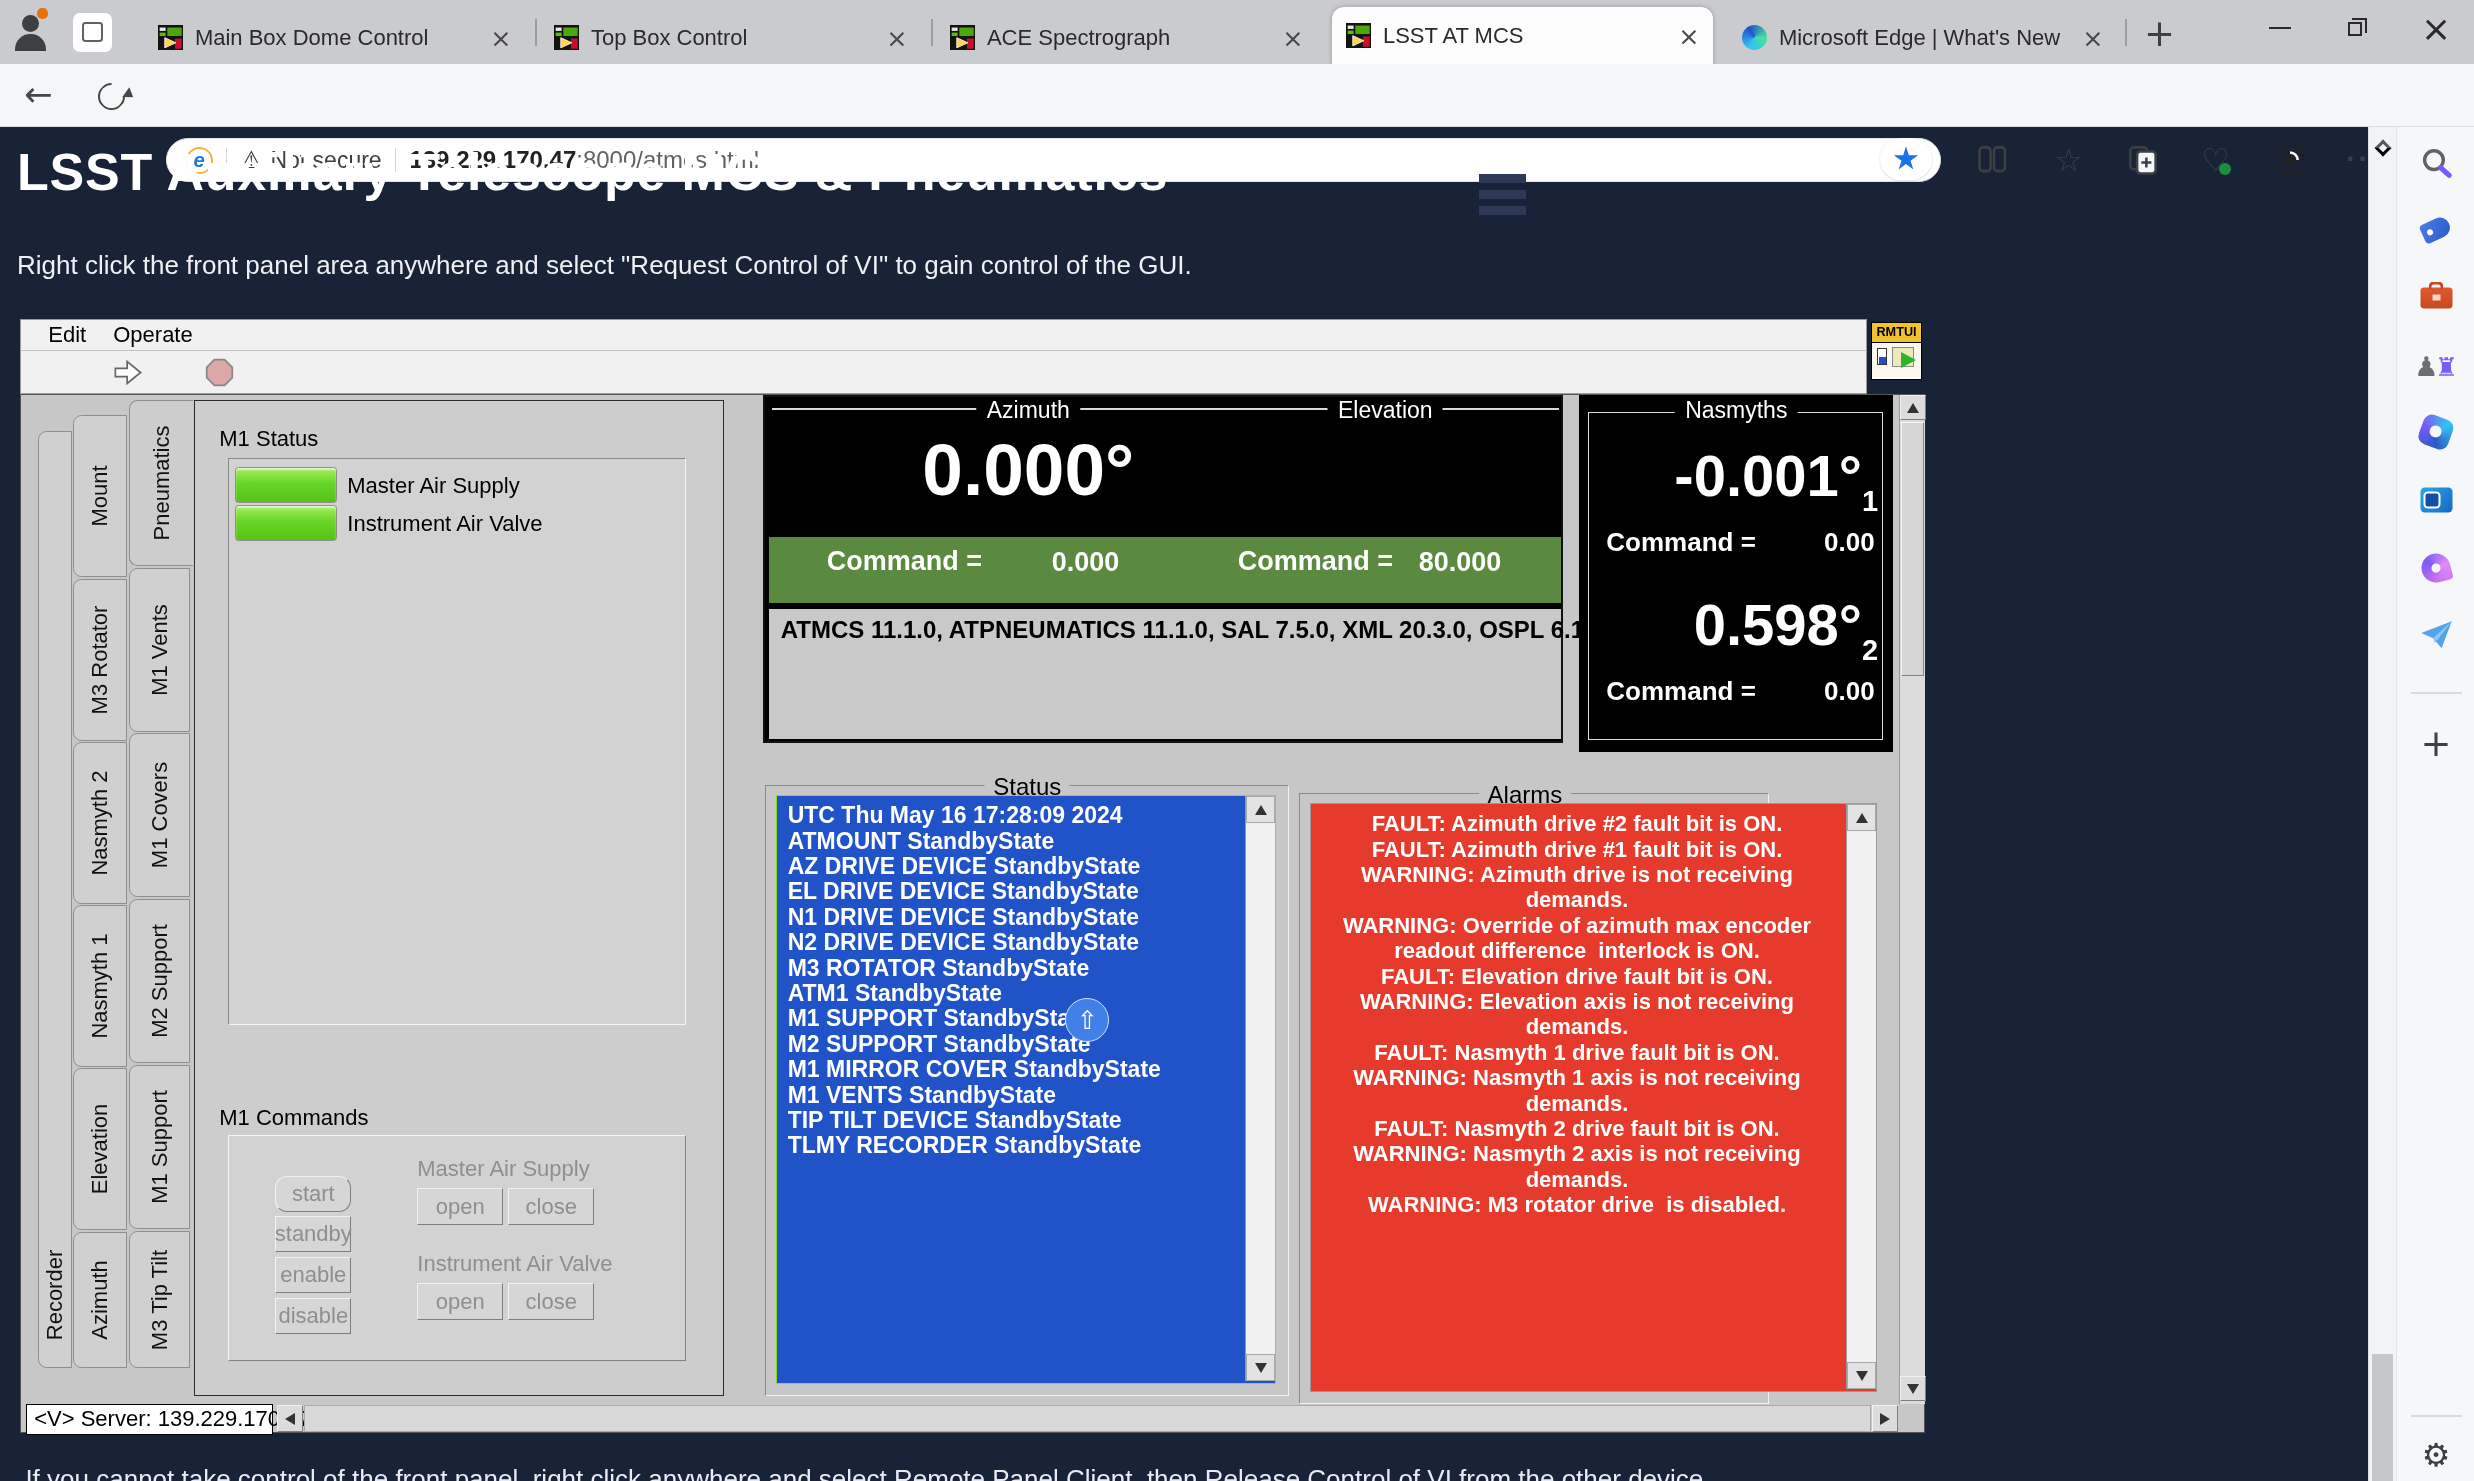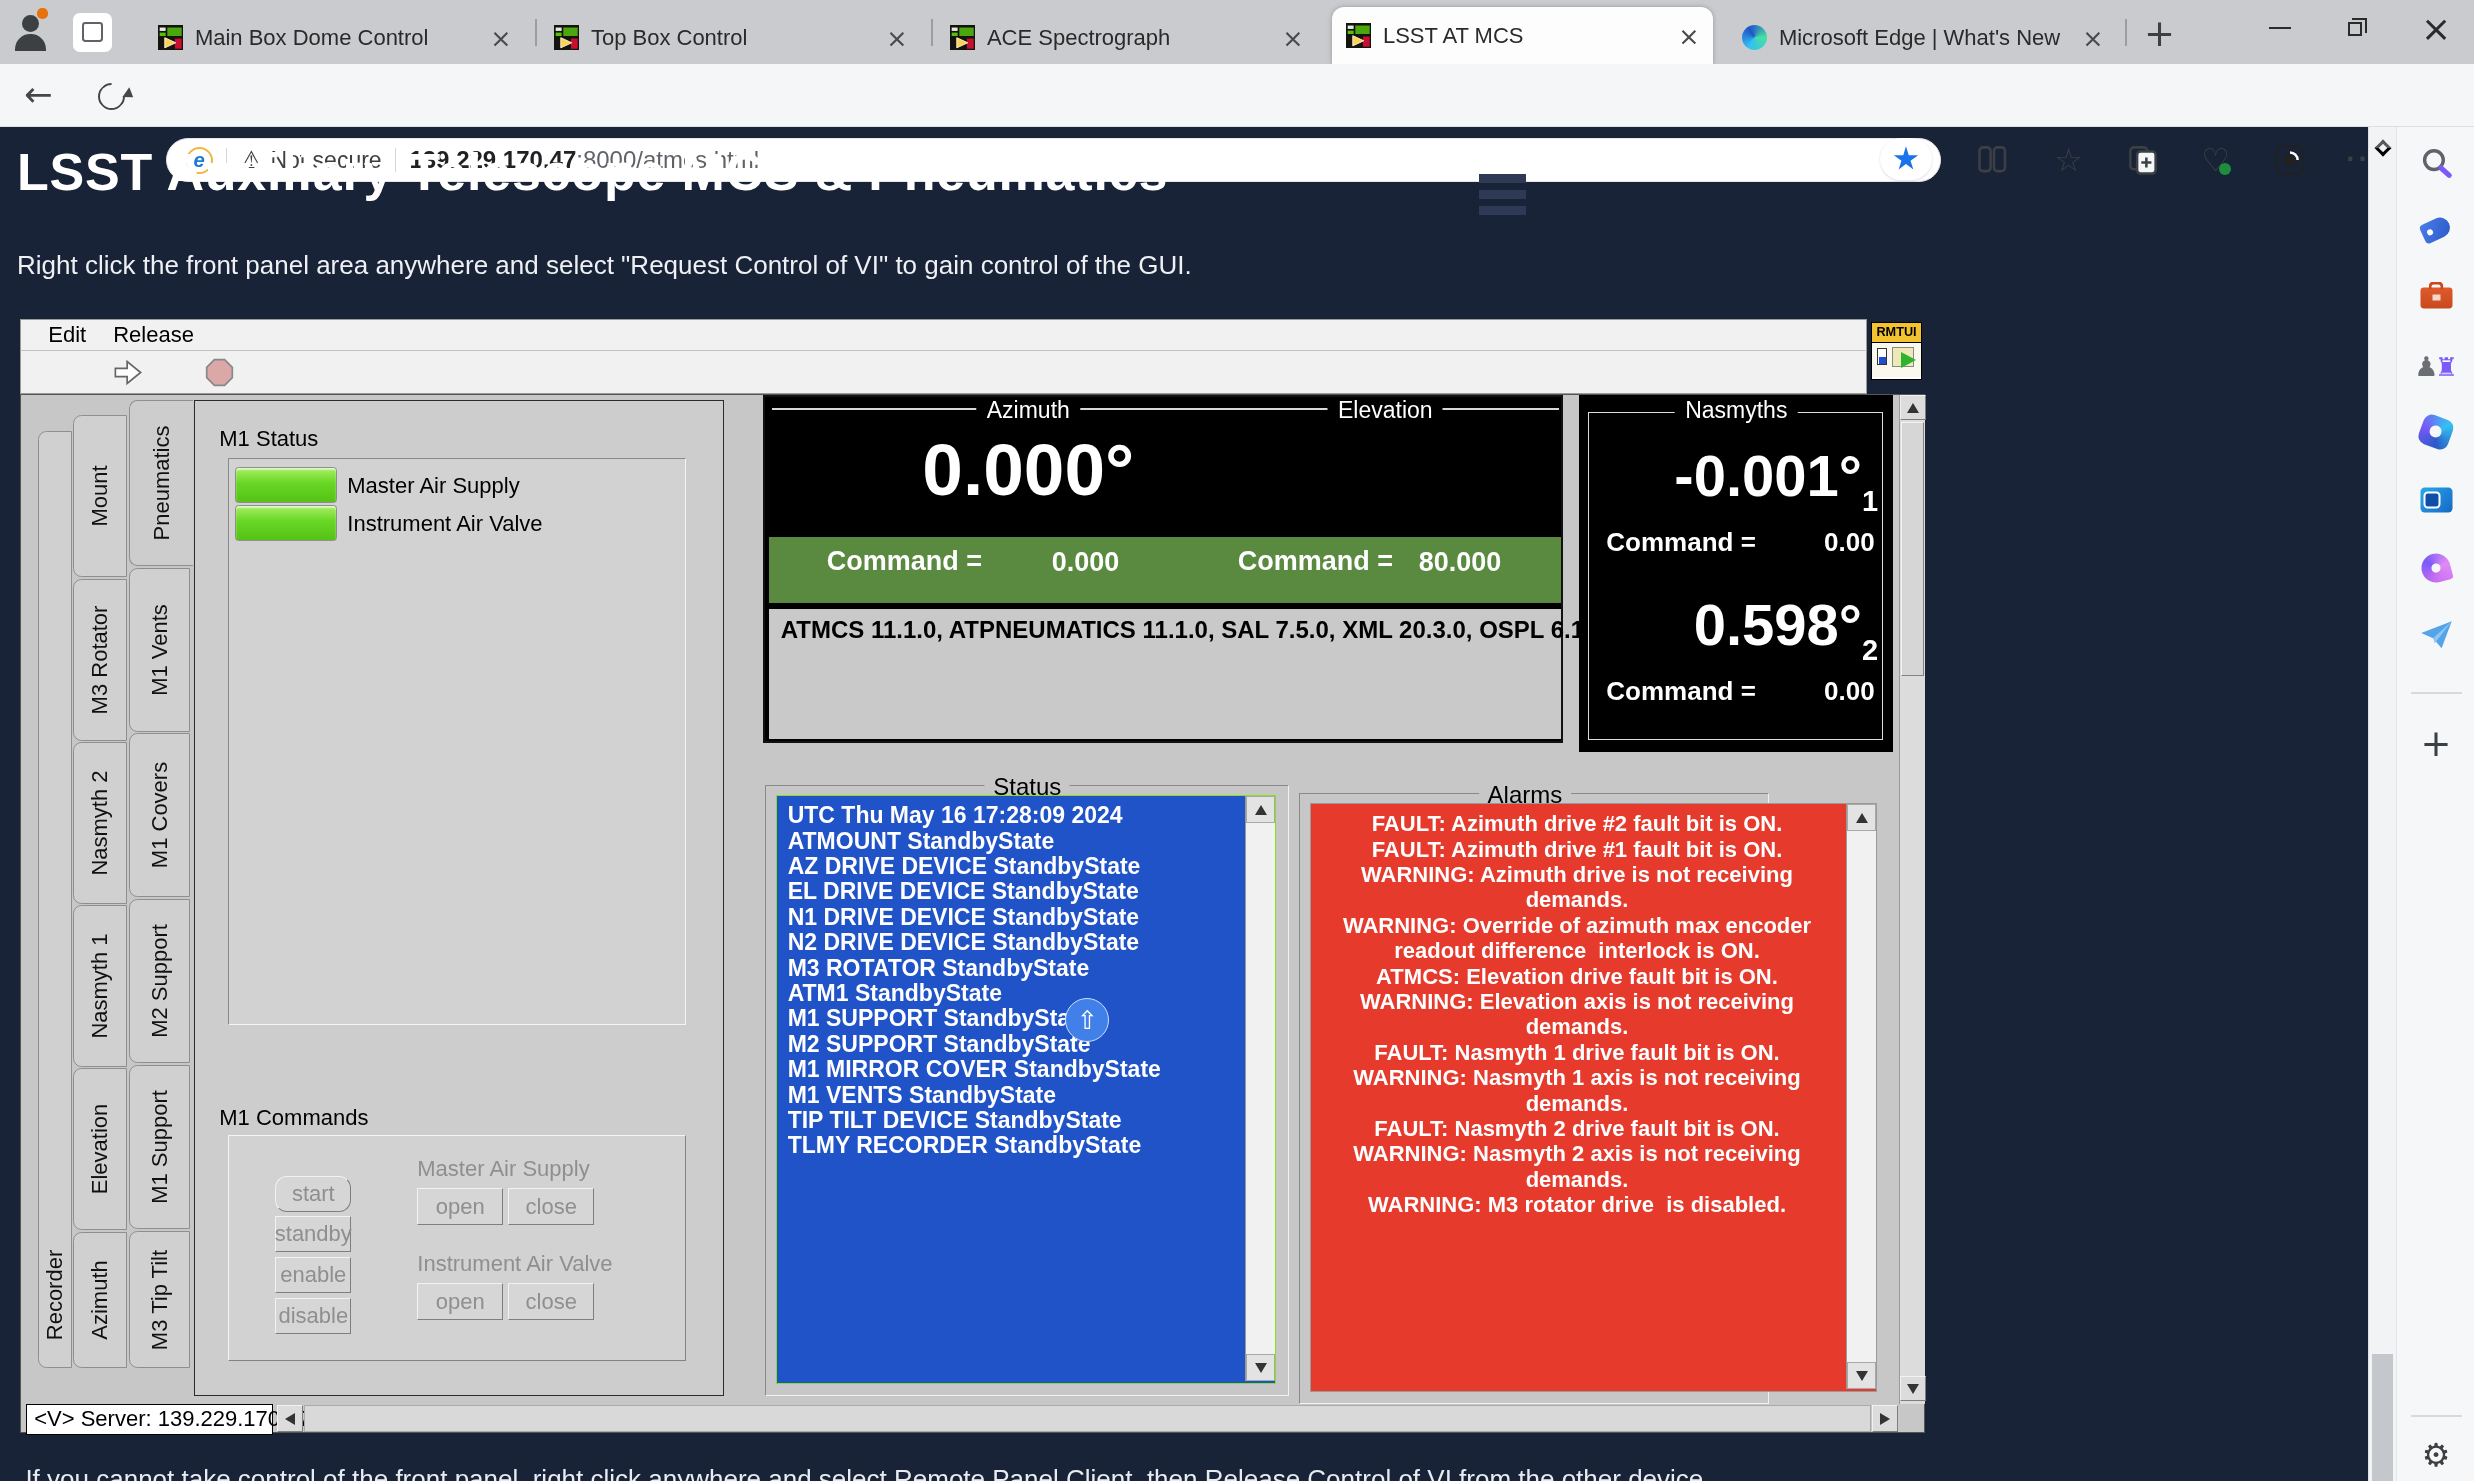--- a/index.html
+++ b/index.html
@@ -243,21 +243,21 @@
 
   <h1 class="pagetitle">LSST Auxiliary Telescope MCS &amp; Pneumatics</h1>
   <div class="hamb" style="top:174px;"></div>
   <div class="hamb" style="top:190px;"></div>
   <div class="hamb" style="top:206px;"></div>
   <div class="pagesub">Right click the front panel area anywhere and select "Request Control of VI" to gain control of the GUI.</div>
   <div class="footerline">If you cannot take control of the front panel, right click anywhere and select Remote Panel Client, then Release Control of VI from the other device.</div>
 
   <div class="menustrip">
     <span class="menuitem">Edit</span>
-    <span class="menuitem">Release</span>
+    <span class="menuitem">Operate</span>
   </div>
   <div class="toolstrip">
     <svg class="abs" style="left:91px;top:7.6px;" width="32" height="27" viewBox="0 0 38 32">
         <path d="M4 11 h14 V3 l16 13 -16 13 v-8 H4 z" fill="#fdfdfd" stroke="#666" stroke-width="2"></path>
       </svg>
     <svg class="abs" style="left:184px;top:6.8px;" width="29" height="29" viewBox="0 0 34 34">
         <polygon points="11,2 23,2 32,11 32,23 23,32 11,32 2,23 2,11" fill="#dca7a7" stroke="#888" stroke-width="2"></polygon>
       </svg>
   </div>
   <div class="rmtui">
@@ -404,21 +404,21 @@
       </div>
 
     <div class="group" style="left:1278px;top:398px;width:470px;height:611px;text-align:center;">
       <div class="grouplabel" style="left:48%;top:-13.5px;">Alarms</div>
       <div class="listbox" style="left:10.2px;top:9.3px;width:567px;height:589px;background:#e63a2c;border:1.7px solid #9a9a9a;">
         <div class="abs" style="left:8.5px;top:6.8px;width:514px;">
           <div class="aline">FAULT: Azimuth drive #2 fault bit is ON.</div>
           <div class="aline">FAULT: Azimuth drive #1 fault bit is ON.</div>
           <div class="aline">WARNING: Azimuth drive is not receiving demands.</div>
           <div class="aline">WARNING: Override of azimuth max encoder readout difference  interlock is ON.</div>
-          <div class="aline">ATMCS: Elevation drive fault bit is ON.</div>
+          <div class="aline">FAULT: Elevation drive fault bit is ON.</div>
           <div class="aline">WARNING: Elevation axis is not receiving demands.</div>
           <div class="aline">FAULT: Nasmyth 1 drive fault bit is ON.</div>
           <div class="aline">WARNING: Nasmyth 1 axis is not receiving demands.</div>
           <div class="aline">FAULT: Nasmyth 2 drive fault bit is ON.</div>
           <div class="aline">WARNING: Nasmyth 2 axis is not receiving demands.</div>
           <div class="aline">WARNING: M3 rotator drive  is disabled.</div>
         </div>
         <div class="lvscroll" style="right:0;top:0;width:30.5px;height:585px;">
           <div class="btn" style="top:0;">
               <div class="tri-up"></div>

